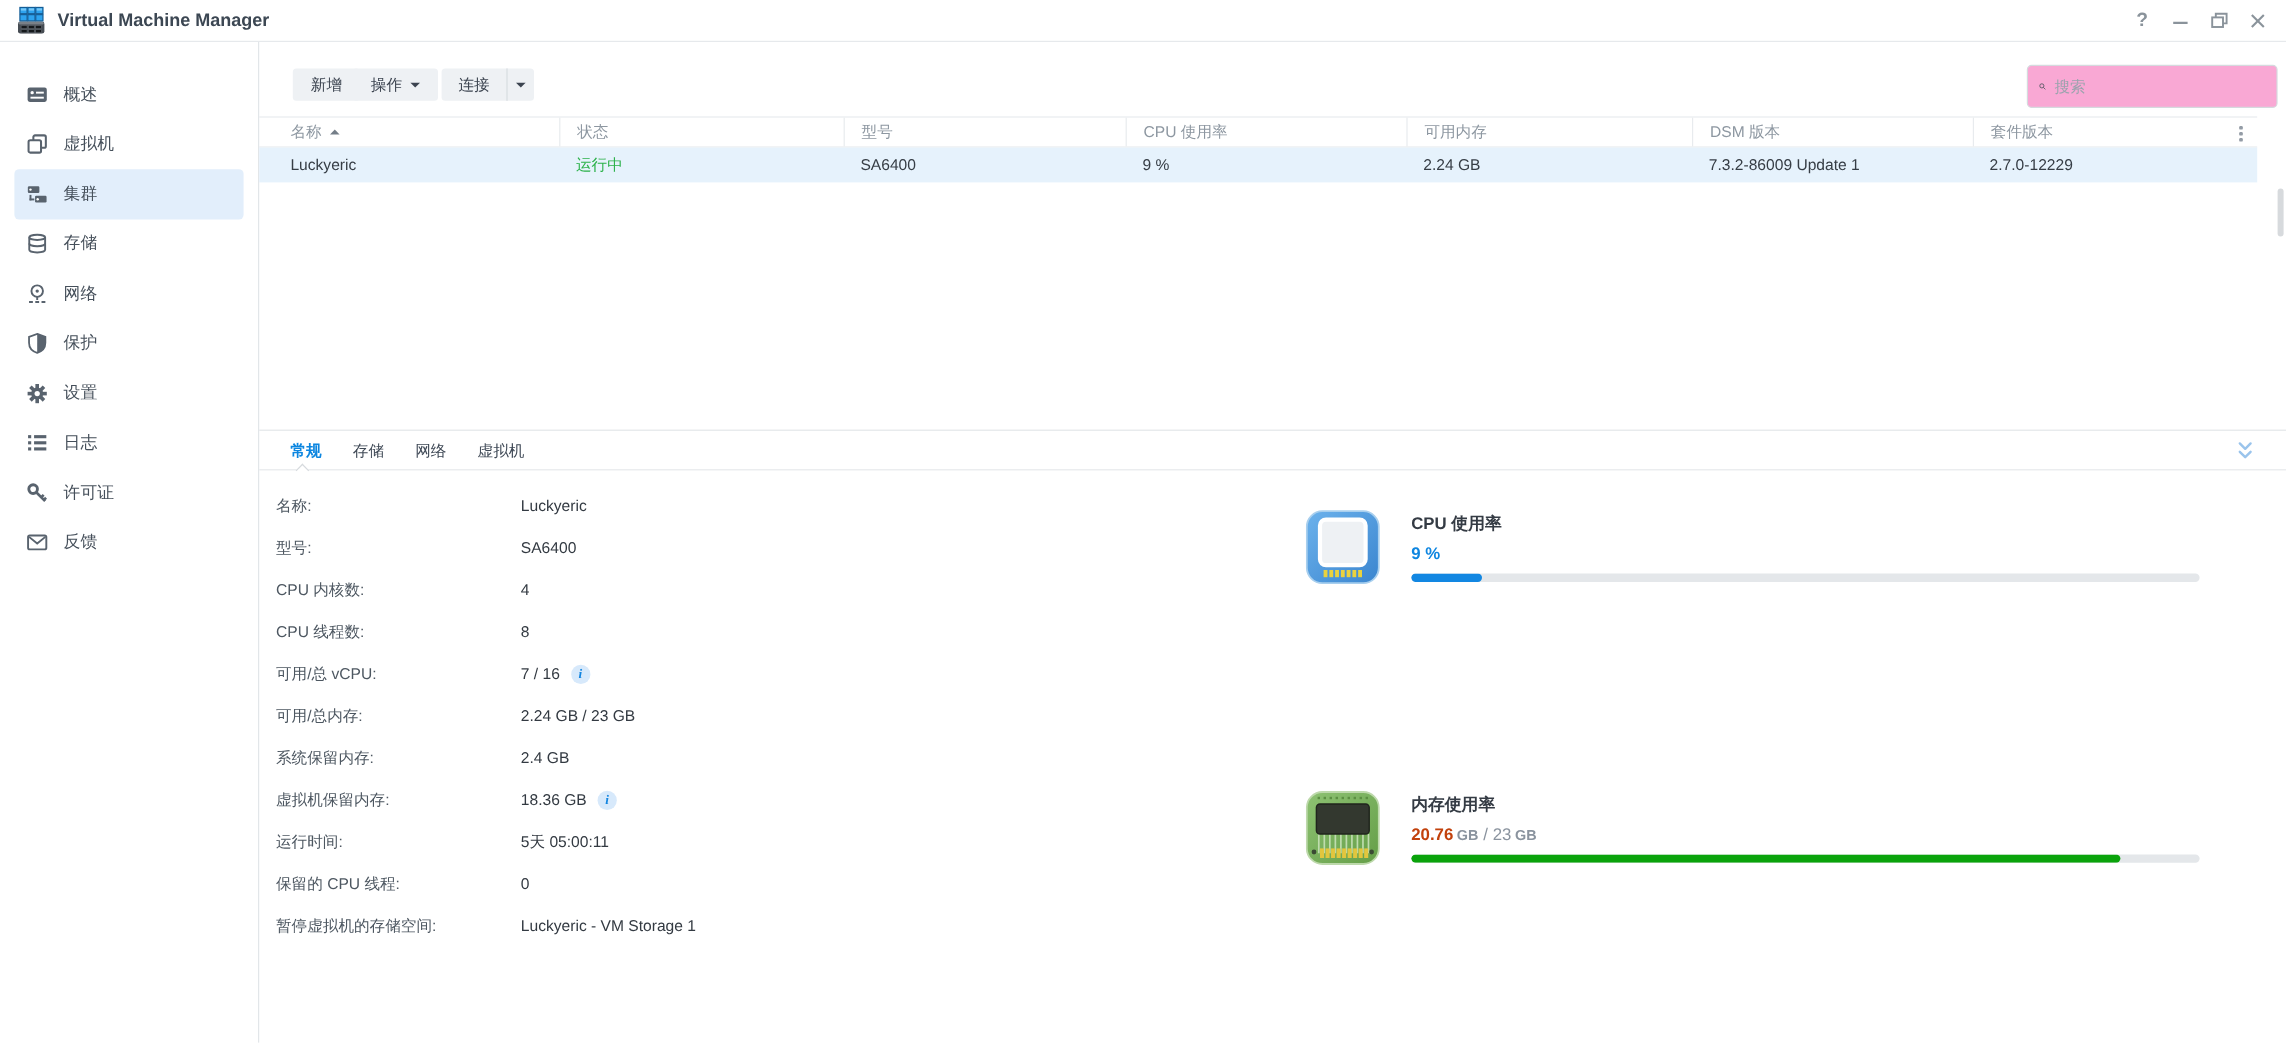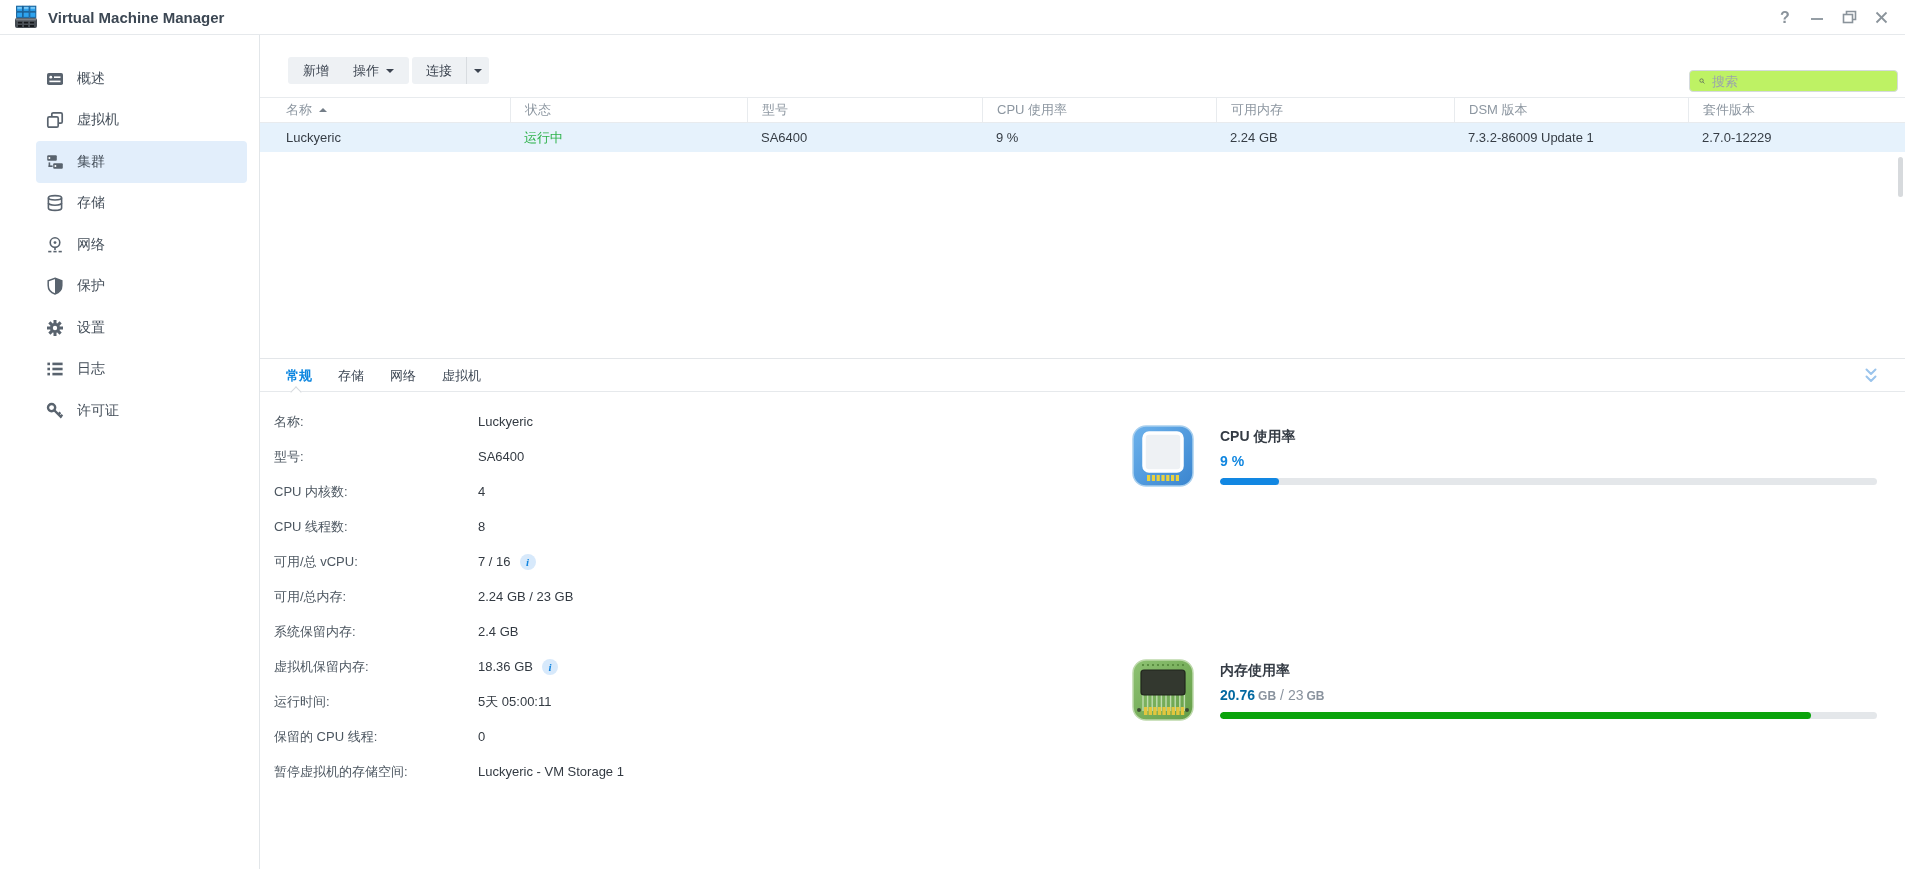--- a/index.html
+++ b/index.html
@@ -9,36 +9,36 @@
   
   .titlebar { position:relative; height:35px; background:#fff; border-bottom:1px solid #e6e9ec; }
   .app-icon { position:absolute; left:13px; top:4px; width:26px; height:26px; }
   .win-title { position:absolute; left:48px; top:0; line-height:35px; font-size:15px; font-weight:bold; color:#3c4753; }
   .win-controls { position:absolute; right:8px; top:0; height:35px; display:flex; align-items:center; }
   .win-btn { width:32px; height:35px; display:flex; align-items:center; justify-content:center; color:#8a939b; cursor:pointer; }
   .win-btn.help { font-size:16px; font-weight:bold; }
 
   
   .layout { display:flex; height:834px; }
-  .sidebar { width:236px; border-right:1px solid #e2e6e9; padding-top:23px; flex:none; background:#fff;margin-left:24px; }
+  .sidebar { width:216px; border-right:1px solid #e2e6e9; padding-top:23px; flex:none; background:#fff; }
   .side-item { height:41.5px; display:flex; align-items:center; padding-left:22px; cursor:pointer; color:#454f5a; font-size:14px; }
   .side-item .sicon { width:18px; height:18px; margin-right:13px; flex:none; }
   .side-item.active { background:#e2eefb; border-radius:4px; margin:0 12px; padding-left:10px; }
   .main { position:relative; flex:1; }
 
   
   .btn { position:absolute; top:22px; height:27px; background:#eef1f4; border:none; border-radius:3px;
          color:#3c4450; font-size:13px; font-family:inherit; display:flex; align-items:center; padding:0 15px; cursor:pointer; }
   .caret { width:0; height:0; border-left:4px solid transparent; border-right:4px solid transparent;
            border-top:4px solid #3c4450; margin-left:7px; }
   .split { padding:0; }
   .split .seg { padding:0 14px; height:100%; display:flex; align-items:center; }
   .split .seg.arrow { border-left:1px solid #d8dce0; padding:0 7px; }
-  .searchbox { position:absolute; right:7px; top:19px; width:209px; height:22px; background:#bef264;
-               border:1px solid #d5dade; border-radius:4px; display:flex; align-items:center; padding:0 9px;margin-top:16px; }
+  .searchbox { position:absolute; right:7px; top:19px; width:209px; height:36px; background:#f9a8d4;
+               border:1px solid #d5dade; border-radius:4px; display:flex; align-items:center; padding:0 9px; }
   .searchbox input { border:none; outline:none; flex:1; font-size:13px; font-family:inherit; color:#363d45; margin-left:7px; background:transparent; }
   .searchbox input::placeholder { color:#9aa3ad; }
 
   
   .thead { position:absolute; top:62px; left:0; width:1665px; height:26px; display:flex;
            border-top:1px solid #e8ebee; border-bottom:1px solid #e8ebee; }
   .th { color:#8d97a1; line-height:24px; padding-left:14px; display:flex; align-items:center; cursor:pointer; position:relative; }
   .th + .th { border-left:1px solid #e8ebee; }
   .sort-up { width:0; height:0; border-left:4px solid transparent; border-right:4px solid transparent;
              border-bottom:4px solid #747e88; margin-left:7px; }
@@ -68,21 +68,21 @@
   .info-i { display:inline-flex; width:16px; height:16px; border-radius:50%; background:#d7e9fb; color:#1285e0;
             font-size:11px; font-weight:bold; font-style:italic; font-family:"Liberation Serif",serif;
             align-items:center; justify-content:center; margin-left:9px; cursor:pointer; }
 
   .meter { position:absolute; left:872px; display:flex; }
   .meter .micon { width:62px; height:62px; flex:none; }
   .meter .mtext { margin-left:26px; width:657px; }
   .mtitle { font-size:14px; font-weight:bold; color:#343b44; margin-top:3px; }
   .mvalue { font-size:14px; font-weight:bold; margin-top:7px; }
   .cpu-val { color:#0f86e0; }
-  .mem-used { color:#0369a1; }
+  .mem-used { color:#c2410c; }
   .munit { color:#8a939e; font-size:12px; font-weight:bold; margin-left:3px; }
   .msep { color:#8a939e; font-weight:normal; margin:0 4px; }
   .mtotal { color:#8a939e; font-weight:normal; }
   .bar { margin-top:9px; height:7px; background:#e4e7ea; border-radius:4px; overflow:hidden; }
   .bar .fill { height:100%; border-radius:4px; }
   .fill-blue { background:#1287e2; }
   .fill-green { background:#0aa30b; }
 </style>
 </head>
 <body>
@@ -219,20 +219,27 @@
           <rect x="6.4" y="12.8" width="10.2" height="2.6"></rect>
       </svg>
       <span>日志</span>
     </div>
     <div class="side-item">
       <svg class="sicon" viewBox="0 0 18 18" fill="none" stroke="#59636e">
         <circle cx="5.6" cy="5.6" r="3.6" stroke-width="2.4"></circle>
         <path d="M8.4 8.4 L15.6 15.6 M12.4 12.4 L14.4 10.4 M14.6 14.6 L16.4 12.8" stroke-width="2.2"></path>
       </svg>
       <span>许可证</span>
+    </div>
+    <div class="side-item">
+      <svg class="sicon" viewBox="0 0 18 18" fill="none" stroke="#59636e" stroke-width="1.6">
+        <rect x="1.4" y="3.2" width="15.2" height="11.6" rx="1.4"></rect>
+        <path d="M2.2 4.4 L9 10 L15.8 4.4"></path>
+      </svg>
+      <span>反馈</span>
     </div>
   </div>
 
   <div class="main">
 
     <button class="btn" style="left:28px;">
       <span>新增</span>
     </button>
     <button class="btn" style="left:78px;">
       <span>操作</span>

